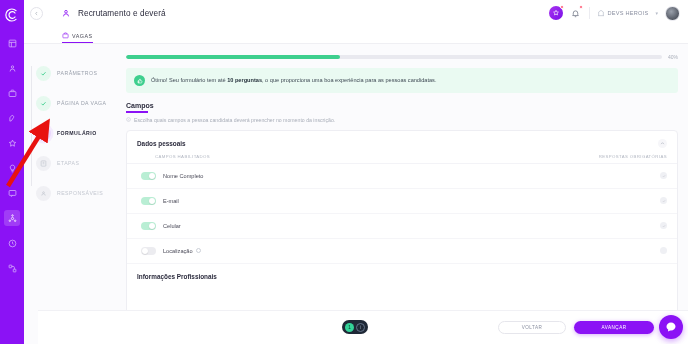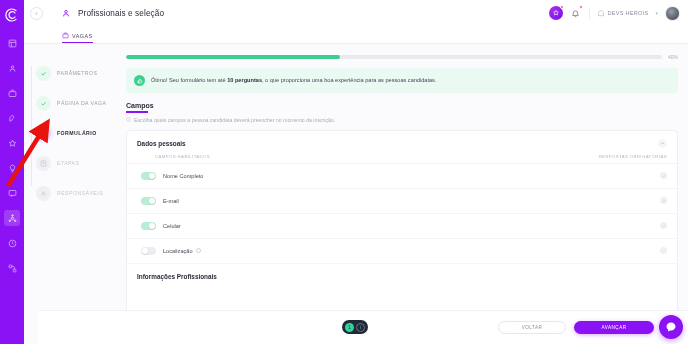--- a/index.html
+++ b/index.html
@@ -312,21 +312,21 @@
         <svg width="5" height="5" viewBox="0 0 24 24" fill="none" stroke="#9aa0ac" stroke-width="3">
             <path d="M15 5l-7 7 7 7"></path>
           </svg>
       </div>
       <div class="hdr-icon-sq">
         <svg width="10" height="10" viewBox="0 0 24 24" fill="none" stroke="#8b12f5" stroke-width="2">
             <circle cx="12" cy="9" r="3.2"></circle>
             <path d="M6 20a6 6 0 0 1 12 0"></path>
           </svg>
       </div>
-      <div class="hdr-title">Profissionais e seleção</div>
+      <div class="hdr-title">Recrutamento e deverá</div>
       <div class="hdr-spacer"></div>
       <div class="hdr-right">
         <div class="badge-circle">
           <svg width="8" height="8" viewBox="0 0 24 24" fill="none" stroke="#fff" stroke-width="2">
               <path d="M12 4l2.2 4.6 5 .7-3.6 3.5.9 5-4.5-2.4L7.5 17.8l.9-5L4.8 9.3l5-.7z"></path>
             </svg>
           <span class="badge-dot"></span>
         </div>
         <div class="bell">
           <svg width="9" height="9" viewBox="0 0 24 24" fill="none" stroke="#6b7280" stroke-width="2">

